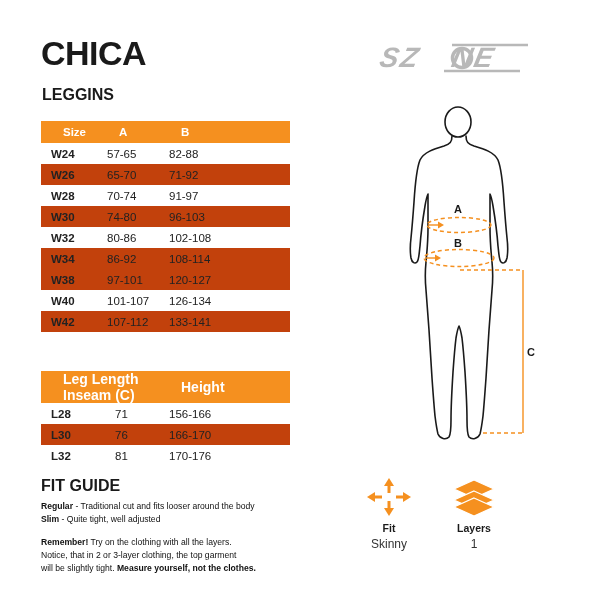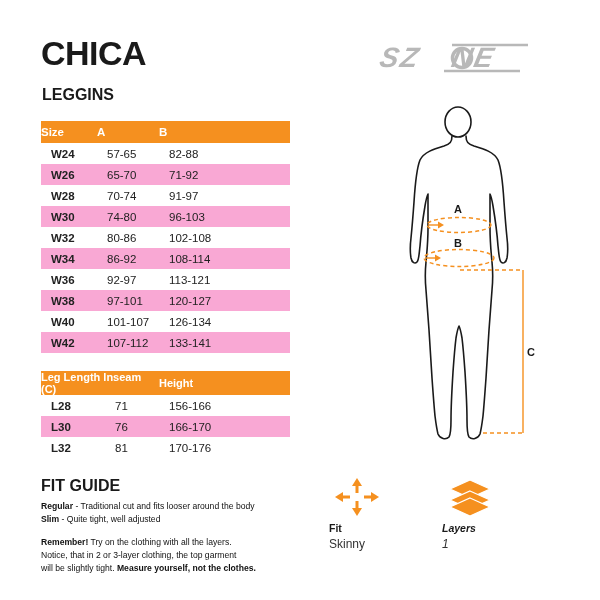--- a/index.html
+++ b/index.html
@@ -55,32 +55,32 @@
   }
   #size-table { top: 121px; }
   #leg-table  { top: 371px; }
 
   .table th {
     background: #f5901f;
     color: #ffffff;
     font-weight: bold;
     text-align: left;
     height: 22px;
-    padding: 0 0 0 0;
+    padding: 0 0 0 22px;
     font-size: 11.5px;
   }
-  #leg-table th { font-size: 11px; }
+  #leg-table th { font-size: 14px; }
   .table td {
     height: 21px;
     padding: 0 0 0 10px;
     font-size: 11.5px;
     color: #222;
     border: none;
   }
-  .table tr.alt td { background: #f9a8d4; }
+  .table tr.alt td { background: #c2410c; }
   .table td.c0 { font-weight: bold; width: 56px; }
   .table td.c1 { width: 62px; }
   .table td.c2 { width: 131px; }
   .table th.c0 { width: 56px; }
   .table th.c1 { width: 62px; }
   .table th.c2 { width: 131px; }
   #leg-table td.c1 { text-align: left; padding-left: 18px;}
 
   
   .fit-title {
@@ -103,25 +103,25 @@
   
   .figure {
     position: absolute;
     left: 390px; top: 100px;
     width: 190px; height: 360px;
   }
 
   
   .icon-block {
     position: absolute;
-    text-align: left;
+    text-align: center;
     width: 120px;
   }
   #fit-icon-block { left: 329px; top: 476px; }
-  #layers-icon-block { left: 442px; top: 476px; font-style: italic; }
+  #layers-icon-block { left: 414px; top: 476px; }
   .icon-art { height: 42px; }
   .icon-label {
     font-size: 10.5px;
     font-weight: bold;
     margin-top: 4px;
   }
   .icon-value {
     font-size: 12px;
     color: #333;
     margin-top: 3px;
@@ -180,25 +180,20 @@
       </tr>
       <tr>
         <td class="c0">W32</td>
         <td class="c1">80-86</td>
         <td class="c2">102-108</td>
       </tr>
       <tr class="alt">
         <td class="c0">W34</td>
         <td class="c1">86-92</td>
         <td class="c2">108-114</td>
-      </tr>
-      <tr>
-        <td class="c0">W36</td>
-        <td class="c1">92-97</td>
-        <td class="c2">113-121</td>
       </tr>
       <tr class="alt">
         <td class="c0">W38</td>
         <td class="c1">97-101</td>
         <td class="c2">120-127</td>
       </tr>
       <tr>
         <td class="c0">W40</td>
         <td class="c1">101-107</td>
         <td class="c2">126-134</td>

